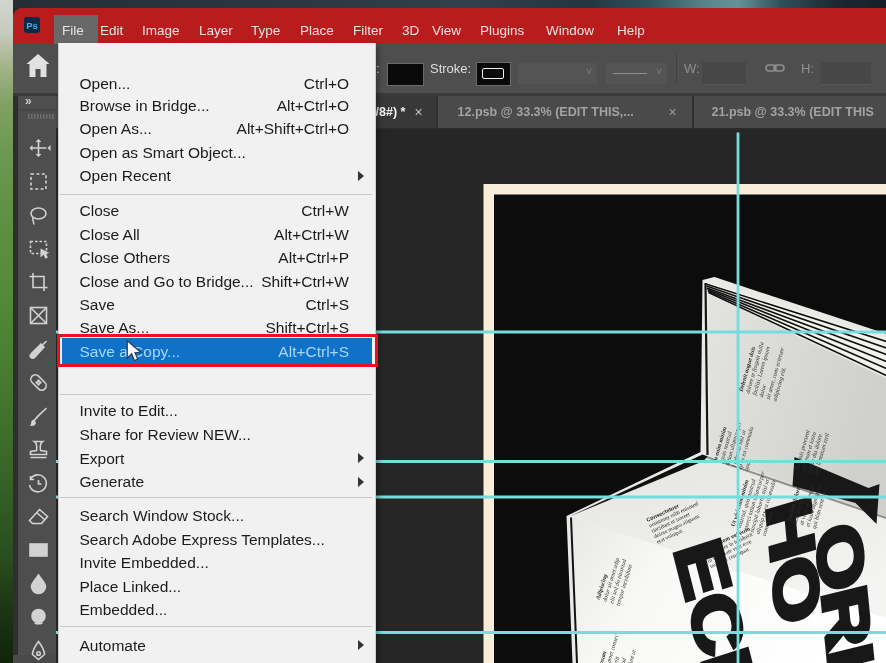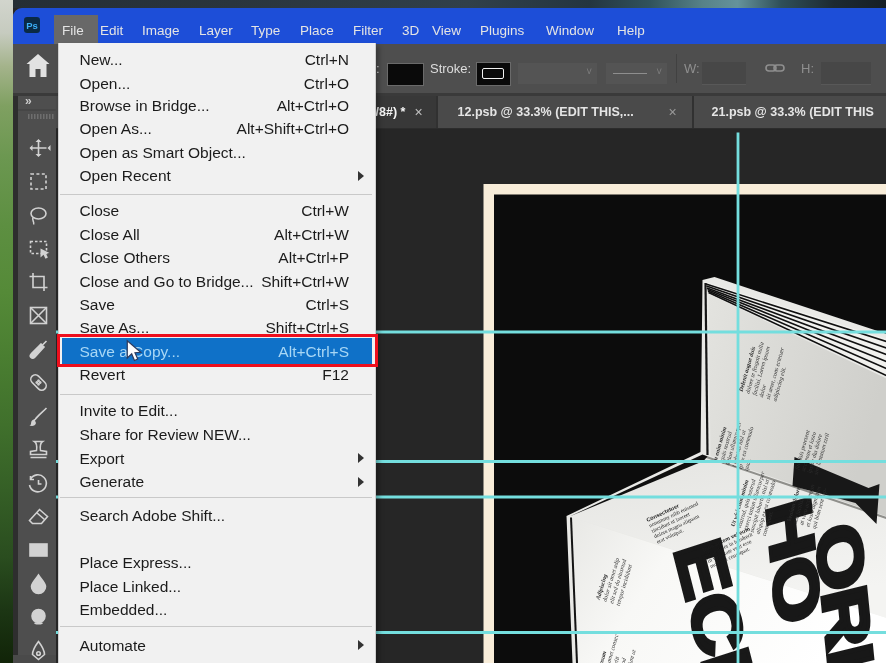--- a/index.html
+++ b/index.html
@@ -6,28 +6,28 @@
     font-family:"Liberation Sans",sans-serif;}
   #stage{position:absolute;left:0;top:0;width:886px;height:663px;background:#272727;}
   .abs{position:absolute;}
   
   #topstrip{left:13px;top:0;width:873px;height:8px;
     background:linear-gradient(90deg,#252e35 0%,#2a353d 25%,#31404a 52%,#243540 66%,#31535c 73%,#578288 79%,#65939b 83%,#2f4f58 88%,#1d2a32 94%,#161f26 100%);}
   #leftstrip{left:0;top:0;width:13px;height:663px;
     background:linear-gradient(180deg,#d2d5cd 0%,#c6cbbf 5%,#a4b38b 10%,#7fa061 16%,#6b9750 24%,#5d8f41 34%,#558a38 44%,#4a7e31 54%,#40702c 64%,#355f26 74%,#2a4d1f 84%,#1c3614 92%,#112408 100%);}
   
   #win{left:13px;top:8px;width:873px;height:655px;background:#4a4a4a;border-radius:9px 0 0 0;}
-  #menubar{left:13px;top:8px;width:873px;height:36px;background:#1d4ed8;border-radius:9px 0 0 0;}
+  #menubar{left:13px;top:8px;width:873px;height:36px;background:#b91c1c;border-radius:9px 0 0 0;}
   .mitem{position:absolute;top:4px;height:36px;line-height:37px;color:#e4e4e4;font-size:13.5px;}
   #filehl{left:41px;top:7px;width:44px;height:29px;background:#686868;}
   #optbar{left:13px;top:44px;width:873px;height:49px;background:#4e4e4e;border-bottom:3px solid #3a3a3a;}
   #toolbar{left:18px;top:93px;width:37.5px;height:562px;background:#4e4e4e;}
   #winedge{left:13px;top:44px;width:5px;height:611px;background:#2e2e2e;}
   #tabbar{left:55.5px;top:94.5px;width:830.5px;height:34.5px;background:#4a4a4a;}
-  .tabtxt{position:absolute;top:0;height:34.5px;line-height:35px;font-size:12.5px;font-weight:bold;color:#e5e5e5;}
+  .tabtxt{position:absolute;top:0;height:34.5px;line-height:35px;font-size:12.5px;font-weight:bold;color:#a3a3a3;}
   
   #menu{left:58px;top:43px;width:316px;height:620px;background:#f1f1f1;
     border:1px solid #cfcfcf;border-top:none;box-shadow:3px 3px 5px rgba(0,0,0,0.3);}
   .mr{position:absolute;left:0;width:100%;height:23.5px;}
   .mr .lab{position:absolute;left:20.5px;top:0;line-height:23.5px;font-size:15.5px;color:#1b1b1b;white-space:pre;}
   .mr .sc{position:absolute;right:26px;top:0;line-height:23.5px;font-size:15.5px;color:#1b1b1b;}
   .sep{position:absolute;left:1px;width:312px;height:1px;background:#c9c9c9;}
   .arr{position:absolute;right:11px;top:6.5px;width:0;height:0;
     border-left:6px solid #333;border-top:5px solid transparent;border-bottom:5px solid transparent;}
   #bluerow{position:absolute;left:3px;top:295px;width:310px;height:26px;background:#0f71c8;}
@@ -324,24 +324,20 @@
     <span class="mitem" style="left:419px">View</span>
     <span class="mitem" style="left:467px">Plugins</span>
     <span class="mitem" style="left:533px">Window</span>
     <span class="mitem" style="left:604px">Help</span>
   </div>
   <svg class="abs" style="left:24px;top:17px" width="16" height="16" viewBox="0 0 16 16">
     <rect x="0" y="0" width="16" height="16" rx="3.2" fill="#0a2a45"></rect>
     <text x="2.2" y="11.8" font-size="9.5" font-weight="bold" fill="#3bb0f7" font-family="Liberation Sans">Ps</text>
   </svg>
   <div class="abs" id="menu">
-    <div class="mr" style="top:5.2px">
-        <span class="lab">New...</span>
-        <span class="sc">Ctrl+N</span>
-      </div>
     <div class="mr" style="top:28.8px">
         <span class="lab">Open...</span>
         <span class="sc">Ctrl+O</span>
       </div>
     <div class="mr" style="top:50.8px">
         <span class="lab">Browse in Bridge...</span>
         <span class="sc">Alt+Ctrl+O</span>
       </div>
     <div class="mr" style="top:74.2px">
         <span class="lab">Open As...</span>
@@ -377,45 +373,44 @@
       </div>
     <div class="mr" style="top:273.2px">
         <span class="lab">Save As...</span>
         <span class="sc">Shift+Ctrl+S</span>
       </div>
     <div id="bluerow"></div>
     <div class="mr" style="top:296.8px">
         <span class="lab" style="color:#a8d7f5">Save a Copy...</span>
         <span class="sc" style="color:#a8d7f5">Alt+Ctrl+S</span>
       </div>
-    <div class="mr" style="top:320.2px">
-        <span class="lab">Revert</span>
-        <span class="sc">F12</span>
-      </div>
     <div class="sep" style="top:351px"></div>
     <div class="mr" style="top:355.8px">
         <span class="lab">Invite to Edit...</span>
       </div>
     <div class="mr" style="top:379.8px">
         <span class="lab">Share for Review NEW...</span>
       </div>
     <div class="mr" style="top:403.8px">
         <span class="lab">Export</span>
         <span class="arr"></span>
       </div>
     <div class="mr" style="top:427.2px">
         <span class="lab">Generate</span>
         <span class="arr"></span>
       </div>
     <div class="sep" style="top:453.5px"></div>
     <div class="mr" style="top:461.2px">
-        <span class="lab">Search Adobe Shift...</span>
+        <span class="lab">Search Window Stock...</span>
+      </div>
+    <div class="mr" style="top:484.8px">
+        <span class="lab">Search Adobe Express Templates...</span>
       </div>
     <div class="mr" style="top:508.2px">
-        <span class="lab">Place Express...</span>
+        <span class="lab">Invite Embedded...</span>
       </div>
     <div class="mr" style="top:531.8px">
         <span class="lab">Place Linked...</span>
       </div>
     <div class="mr" style="top:555.2px">
         <span class="lab">Embedded...</span>
       </div>
     <div class="sep" style="top:583px"></div>
     <div class="mr" style="top:590.8px">
         <span class="lab">Automate</span>

